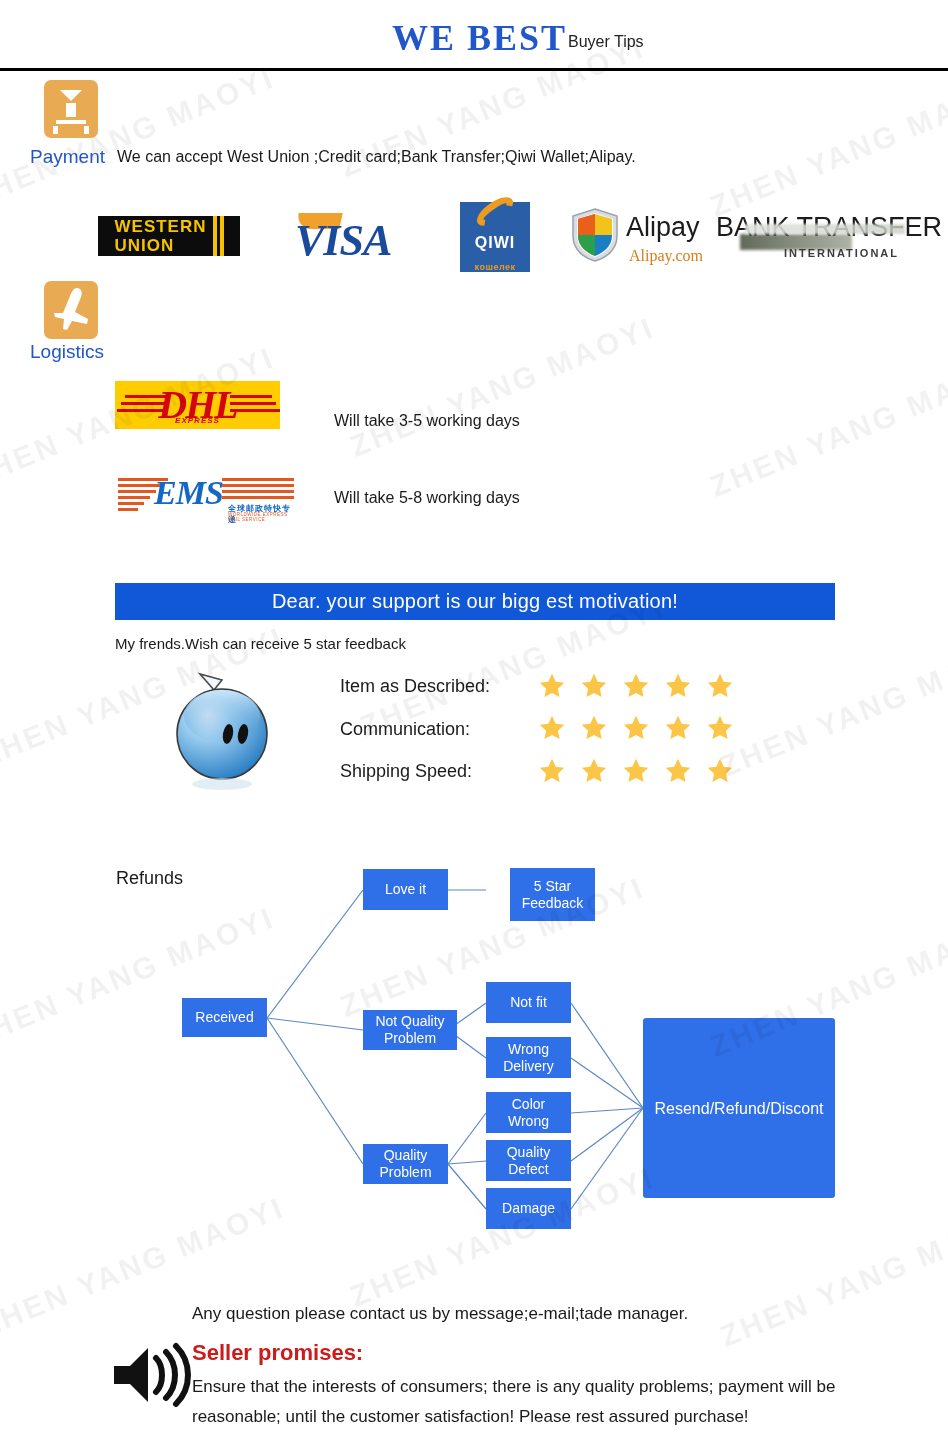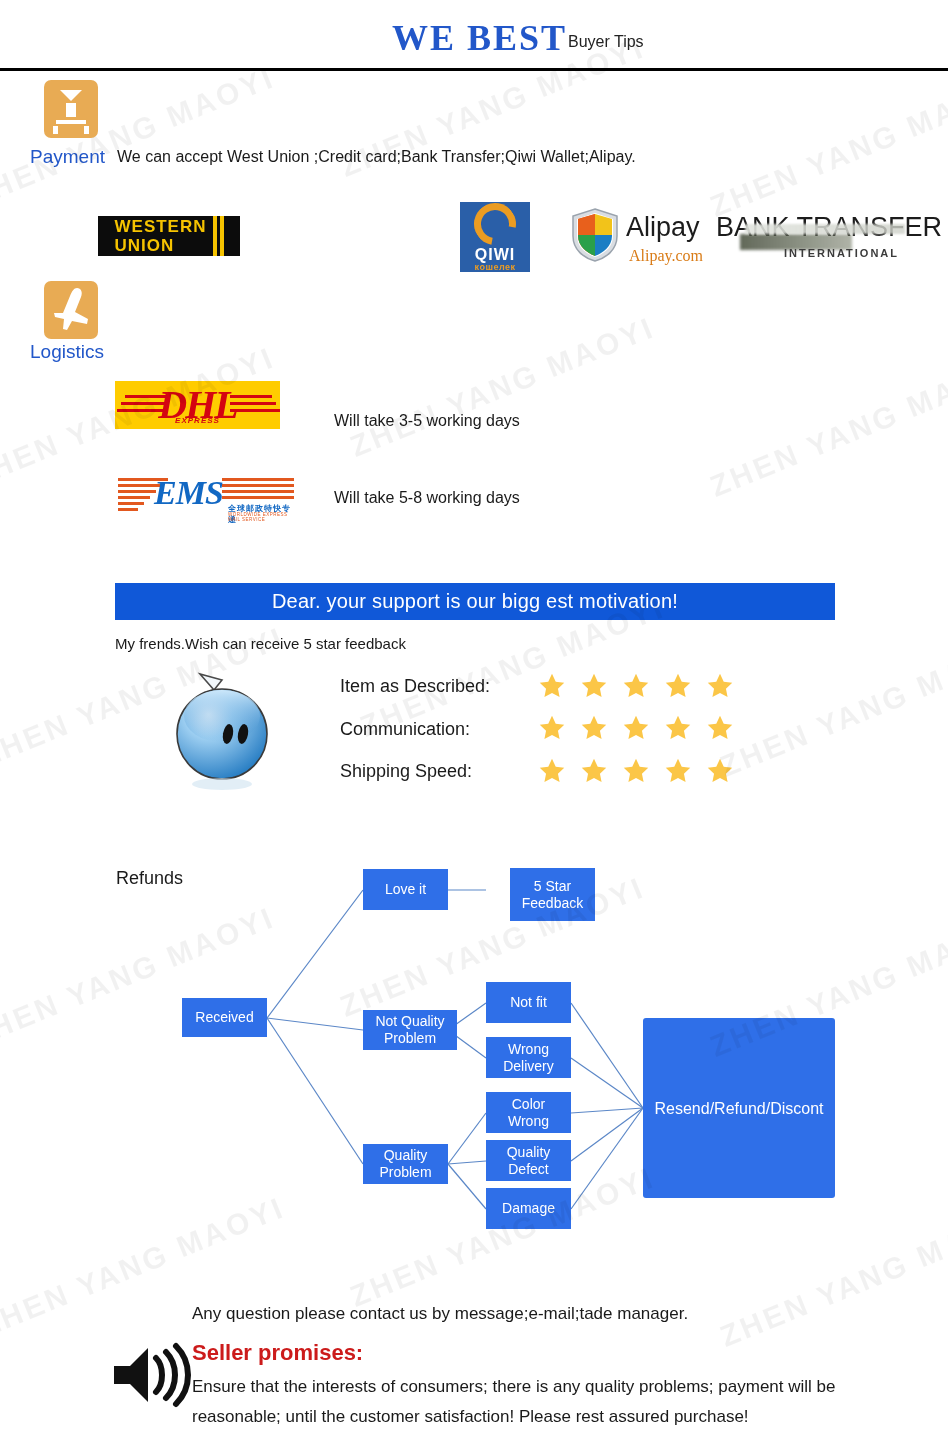--- a/index.html
+++ b/index.html
@@ -83,21 +83,21 @@
 
   .visa-txt {
     font-family: "Liberation Serif", serif; font-weight: 700; font-style: italic;
     font-size: 44px; color: #1a4a9c; letter-spacing: -1px;
   }
   .visa-swoosh {
     position: absolute; left: 2px; top: 4px; width: 44px; height: 16px;
     background: #f0a02c; border-radius: 0 0 0 30px; transform: skewX(-12deg);
   }
 
-  .qiwi { background: #2a5fa8; display:flex; flex-direction:column; align-items:center; justify-content:center; }
+  .qiwi { background: #2a5fa8; display:flex; flex-direction:column; align-items:center; justify-content:center;gap:12px; }
   .qiwi-ring {
     width: 42px; height: 42px; border: 7px solid #eb9c22; border-radius: 50%;
     border-bottom-color: transparent; transform: rotate(-35deg); margin-bottom: 2px;
   }
   .qiwi-t1 { color:#fff; font-weight:700; font-size:16px; letter-spacing:1px; line-height:15px; }
   .qiwi-t2 { color:#eb9c22; font-weight:700; font-size:9px; letter-spacing:0.5px; }
 
   .ali-shield { position: absolute; width: 48px; height: 54px; }
   .ali-name { position:absolute; font-family:"Liberation Sans",sans-serif; font-size:27px; color:#1c1c1c; white-space:nowrap; }
   .ali-com  { position:absolute; font-family:"Liberation Serif",serif; font-size:16px; color:#d97b16; }
@@ -174,20 +174,24 @@
     <div class="wu-txt">
       <div>WESTERN</div>
       <div>UNION</div>
     </div>
     <div class="wu-bars">
         <i></i>
         <i></i>
       </div>
   </div>
 
+  <div class="logo" style="left:295px; top:209px; width:118px; height:56px;">
+    <div class="visa-swoosh"></div>
+    <div class="visa-txt" style="position:absolute; left:0; top:6px;">VISA</div>
+  </div>
 
   <div class="logo qiwi" style="left:460px; top:202px; width:70px; height:70px;">
     <div class="qiwi-ring"></div>
     <div class="qiwi-t1">QIWI</div>
     <div class="qiwi-t2">кошелек</div>
   </div>
 
   <svg class="ali-shield" style="left:571px; top:208px;" viewBox="0 0 48 54">
     <path d="M24 1 L46 8 V28 C46 42 35 50 24 53 C13 50 2 42 2 28 V8 Z" fill="#d9dde2" stroke="#9aa3ad" stroke-width="1.5"></path>
     <path d="M24 5 L42 11 V28 C42 39 33 46 24 49 C15 46 6 39 6 28 V11 Z" fill="#fff"></path>

